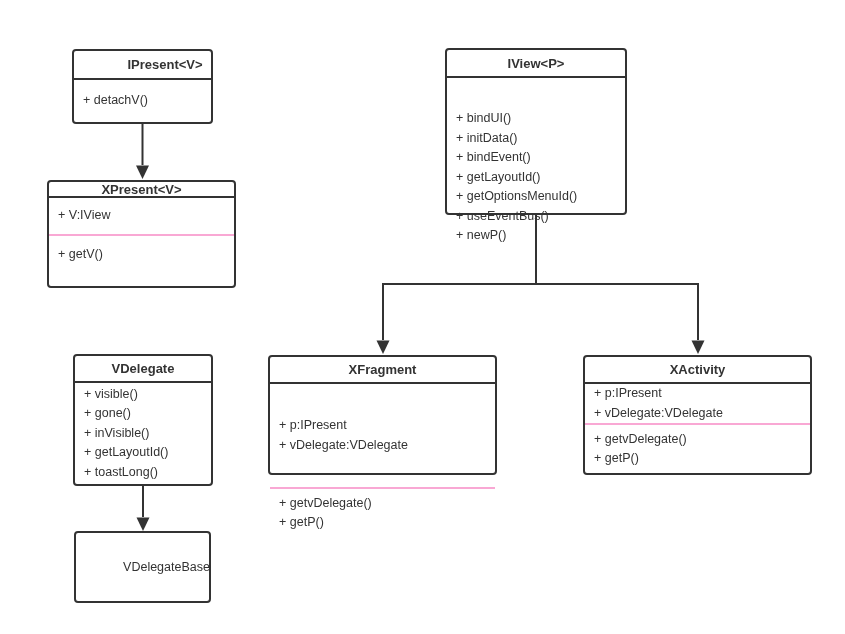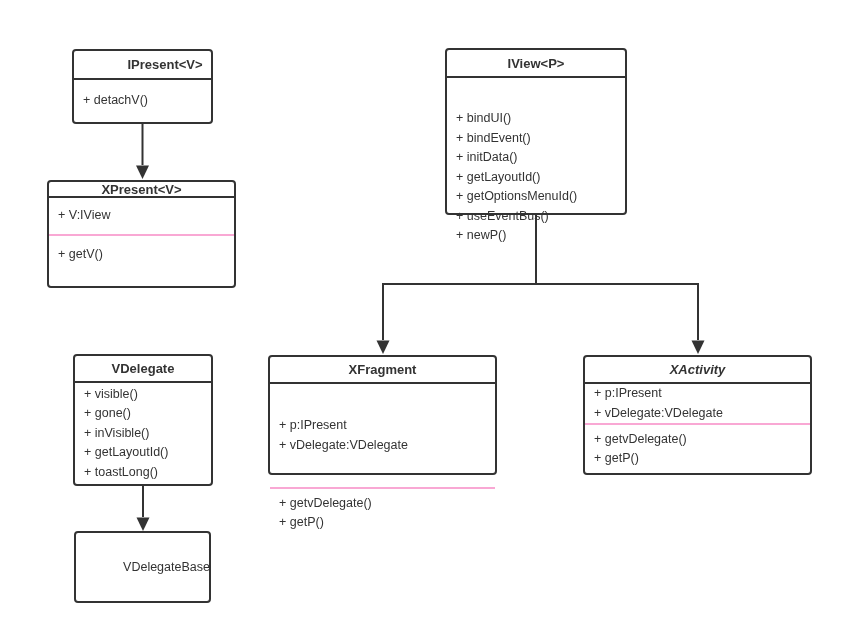--- a/index.html
+++ b/index.html
@@ -88,22 +88,22 @@
     </div>
     <div class="compartment divided" style="height:40px;">
       <div class="member">+ getV()</div>
     </div>
   </div>
 
   <div class="uml-class" style="left:445px;top:48px;width:182px;height:167px;gap:32px;">
     <div class="uml-title has-divider" style="height:28px;">IView&lt;P&gt;</div>
     <div class="compartment" style="height:135px;">
       <div class="member">+ bindUI()</div>
+      <div class="member">+ initData()</div>
       <div class="member">+ bindEvent()</div>
-      <div class="member">+ initData()</div>
       <div class="member">+ getLayoutId()</div>
       <div class="member">+ getOptionsMenuId()</div>
       <div class="member">+ useEventBus()</div>
       <div class="member">+ newP()</div>
     </div>
   </div>
 
   <div class="uml-class" style="left:73px;top:354px;width:140px;height:132px;">
     <div class="uml-title has-divider" style="height:27px;">VDelegate</div>
     <div class="compartment" style="height:101px;">
@@ -125,21 +125,21 @@
       <div class="member">+ p:IPresent</div>
       <div class="member">+ vDelegate:VDelegate</div>
     </div>
     <div class="compartment divided" style="height:50px;">
       <div class="member">+ getvDelegate()</div>
       <div class="member">+ getP()</div>
     </div>
   </div>
 
   <div class="uml-class" style="left:583px;top:355px;width:229px;height:120px;">
-    <div class="uml-title has-divider" style="height:27px;font-style:italic;">XActivity</div>
+    <div class="uml-title has-divider" style="height:27px;">XActivity</div>
     <div class="compartment" style="height:39px;">
       <div class="member">+ p:IPresent</div>
       <div class="member">+ vDelegate:VDelegate</div>
     </div>
     <div class="compartment divided" style="height:50px;">
       <div class="member">+ getvDelegate()</div>
       <div class="member">+ getP()</div>
     </div>
   </div>
 

